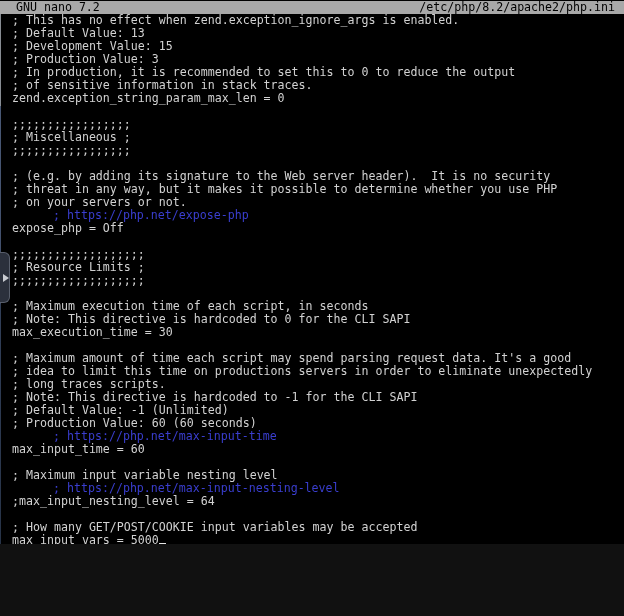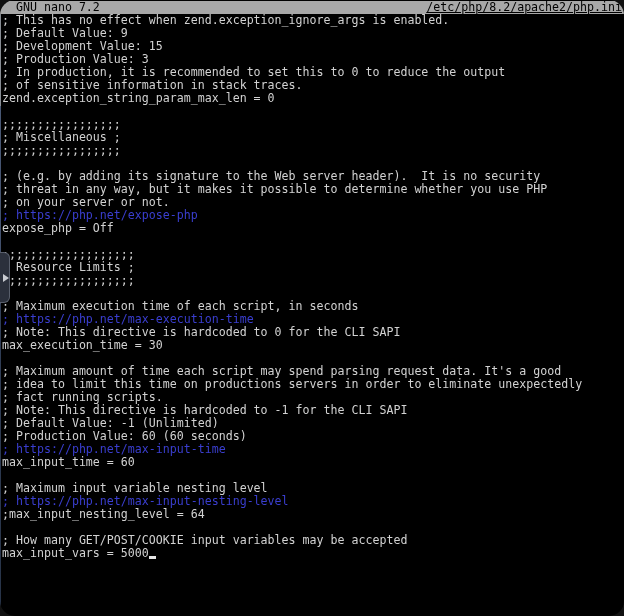--- a/index.html
+++ b/index.html
@@ -1,32 +1,32 @@
 <!DOCTYPE html>
 <html><head>
 <meta charset="utf-8">
 <style>
   * { margin:0; padding:0; box-sizing:border-box; }
   html,body { background:#111; }
   .screen {
-    position:relative; width:624px; height:616px; overflow:hidden;
+    position:relative; width:624px; height:544px; overflow:hidden;
     background:var(--bg,#000);
     font-family:"DejaVu Sans Mono","Liberation Mono",monospace;
-    font-size:11.62px; line-height:13px;border-radius:15px;
+    font-size:11.62px; line-height:13px;
   }
   .titlebar {
     position:absolute; top:1px; left:0; right:0; height:13px;
     background:var(--tbg,#a8a8a8); color:var(--tfg,#000);
     display:flex; justify-content:space-between; white-space:pre; overflow:hidden;
   }
   .titlebar .tleft  { padding-left:2px; }
-  .titlebar .tright { padding-right:2px;text-decoration:underline; }
+  .titlebar .tright { padding-right:9px; }
   .editor { position:absolute; top:14px; left:0; right:0; bottom:0; color:var(--fg,#d2d2d2); }
-  .line { height:13px; white-space:pre; padding-left:2px; overflow:hidden; }
-  .line.link { color:var(--link,#3a3ecf); }
+  .line { height:13px; white-space:pre; padding-left:12px; overflow:hidden; }
+  .line.link { color:var(--link,#3a3ecf);margin-left:41px; }
   .cursor {
     display:inline-block; width:7px; height:13px; vertical-align:top;
     background:linear-gradient(to bottom, transparent 9px, var(--cursor,#e6e6e6) 9px, var(--cursor,#e6e6e6) 12px, transparent 12px);
   }
   .left-border {
     position:absolute; left:0; top:14px; bottom:0; width:1px; opacity:.85; pointer-events:none;
     background:linear-gradient(to bottom,
       #9fa5ad 0px, #9fa5ad 92px,
       #56688a 92px, #4a5a7c 290px,
       #3a4a68 290px, #2e3c54 100%);
@@ -47,49 +47,48 @@
 
 <div class="screen" style="--bg: #000000; --fg: #d2d2d2; --tbg: #a8a8a8; --tfg: #000000; --link: #3a3ecf; --cursor: #e6e6e6;">
 
   <div class="titlebar">
     <span class="tleft">  GNU nano 7.2</span>
     <span class="tright">/etc/php/8.2/apache2/php.ini</span>
   </div>
 
   <div class="editor">
       <div class="line">; This has no effect when zend.exception_ignore_args is enabled.</div>
-      <div class="line">; Default Value: 9</div>
+      <div class="line">; Default Value: 13</div>
       <div class="line">; Development Value: 15</div>
       <div class="line">; Production Value: 3</div>
       <div class="line">; In production, it is recommended to set this to 0 to reduce the output</div>
       <div class="line">; of sensitive information in stack traces.</div>
       <div class="line">zend.exception_string_param_max_len = 0</div>
       <div class="line"></div>
       <div class="line">;;;;;;;;;;;;;;;;;</div>
       <div class="line">; Miscellaneous ;</div>
       <div class="line">;;;;;;;;;;;;;;;;;</div>
       <div class="line"></div>
       <div class="line">; (e.g. by adding its signature to the Web server header).  It is no security</div>
       <div class="line">; threat in any way, but it makes it possible to determine whether you use PHP</div>
-      <div class="line">; on your server or not.</div>
+      <div class="line">; on your servers or not.</div>
       <div class="line link">; https://php.net/expose-php</div>
       <div class="line">expose_php = Off</div>
       <div class="line"></div>
       <div class="line">;;;;;;;;;;;;;;;;;;;</div>
       <div class="line">; Resource Limits ;</div>
       <div class="line">;;;;;;;;;;;;;;;;;;;</div>
       <div class="line"></div>
       <div class="line">; Maximum execution time of each script, in seconds</div>
-      <div class="line link">; https://php.net/max-execution-time</div>
       <div class="line">; Note: This directive is hardcoded to 0 for the CLI SAPI</div>
       <div class="line">max_execution_time = 30</div>
       <div class="line"></div>
       <div class="line">; Maximum amount of time each script may spend parsing request data. It's a good</div>
       <div class="line">; idea to limit this time on productions servers in order to eliminate unexpectedly</div>
-      <div class="line">; fact running scripts.</div>
+      <div class="line">; long traces scripts.</div>
       <div class="line">; Note: This directive is hardcoded to -1 for the CLI SAPI</div>
       <div class="line">; Default Value: -1 (Unlimited)</div>
       <div class="line">; Production Value: 60 (60 seconds)</div>
       <div class="line link">; https://php.net/max-input-time</div>
       <div class="line">max_input_time = 60</div>
       <div class="line"></div>
       <div class="line">; Maximum input variable nesting level</div>
       <div class="line link">; https://php.net/max-input-nesting-level</div>
       <div class="line">;max_input_nesting_level = 64</div>
       <div class="line"></div>

